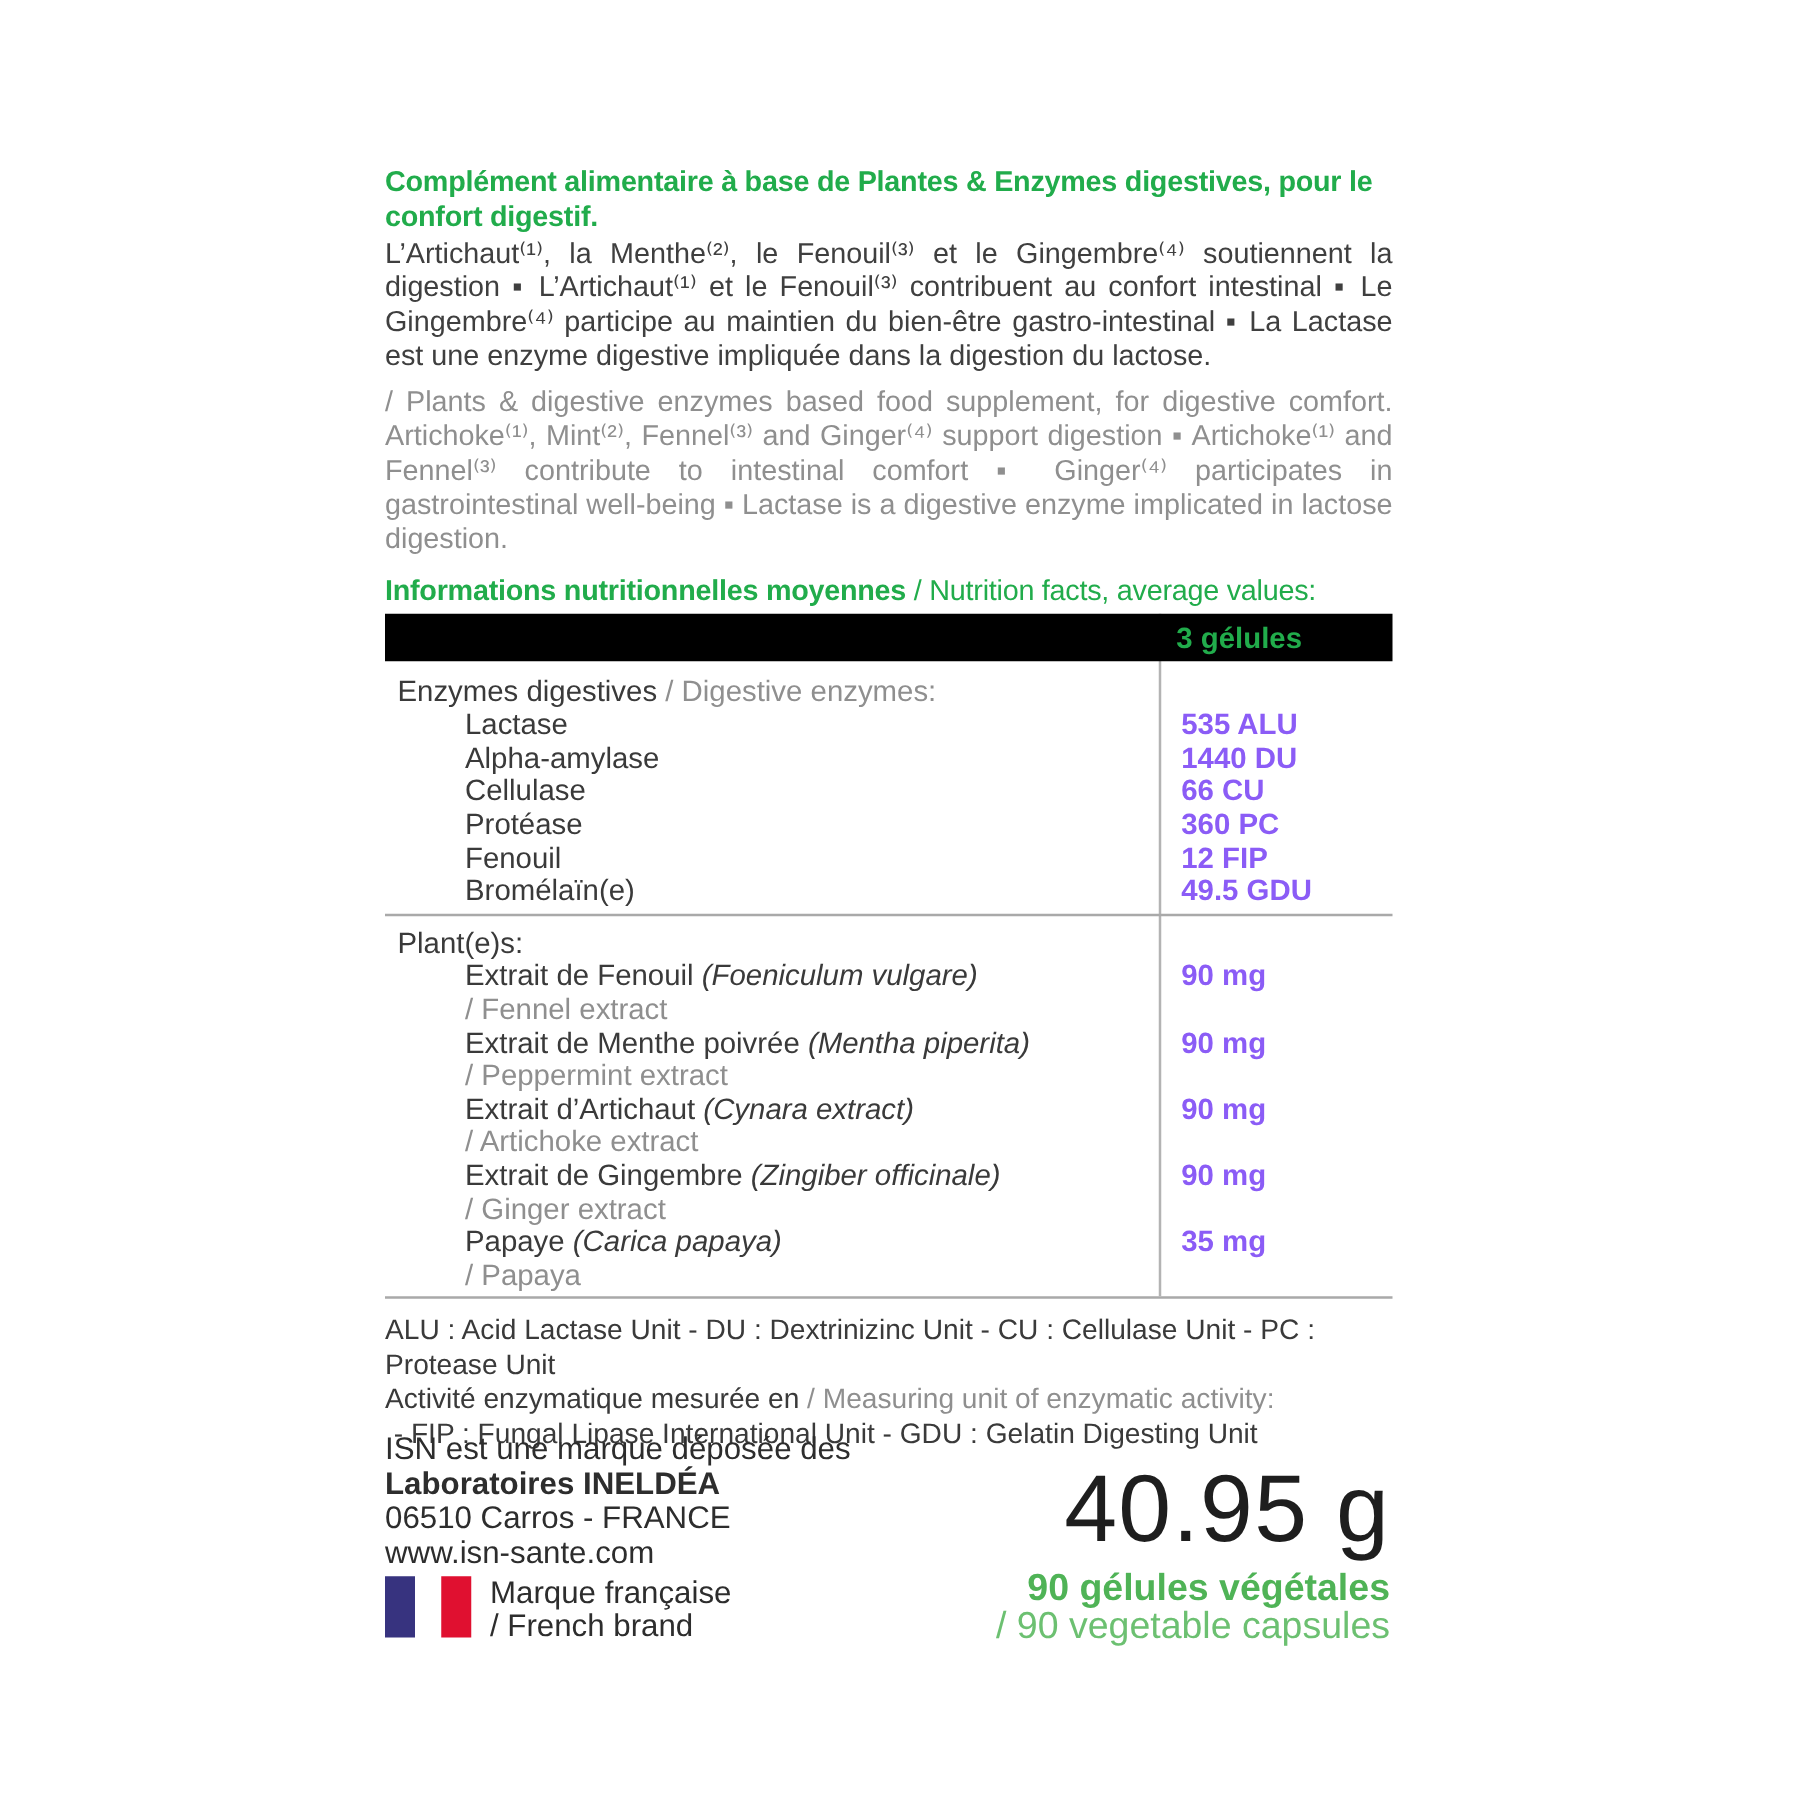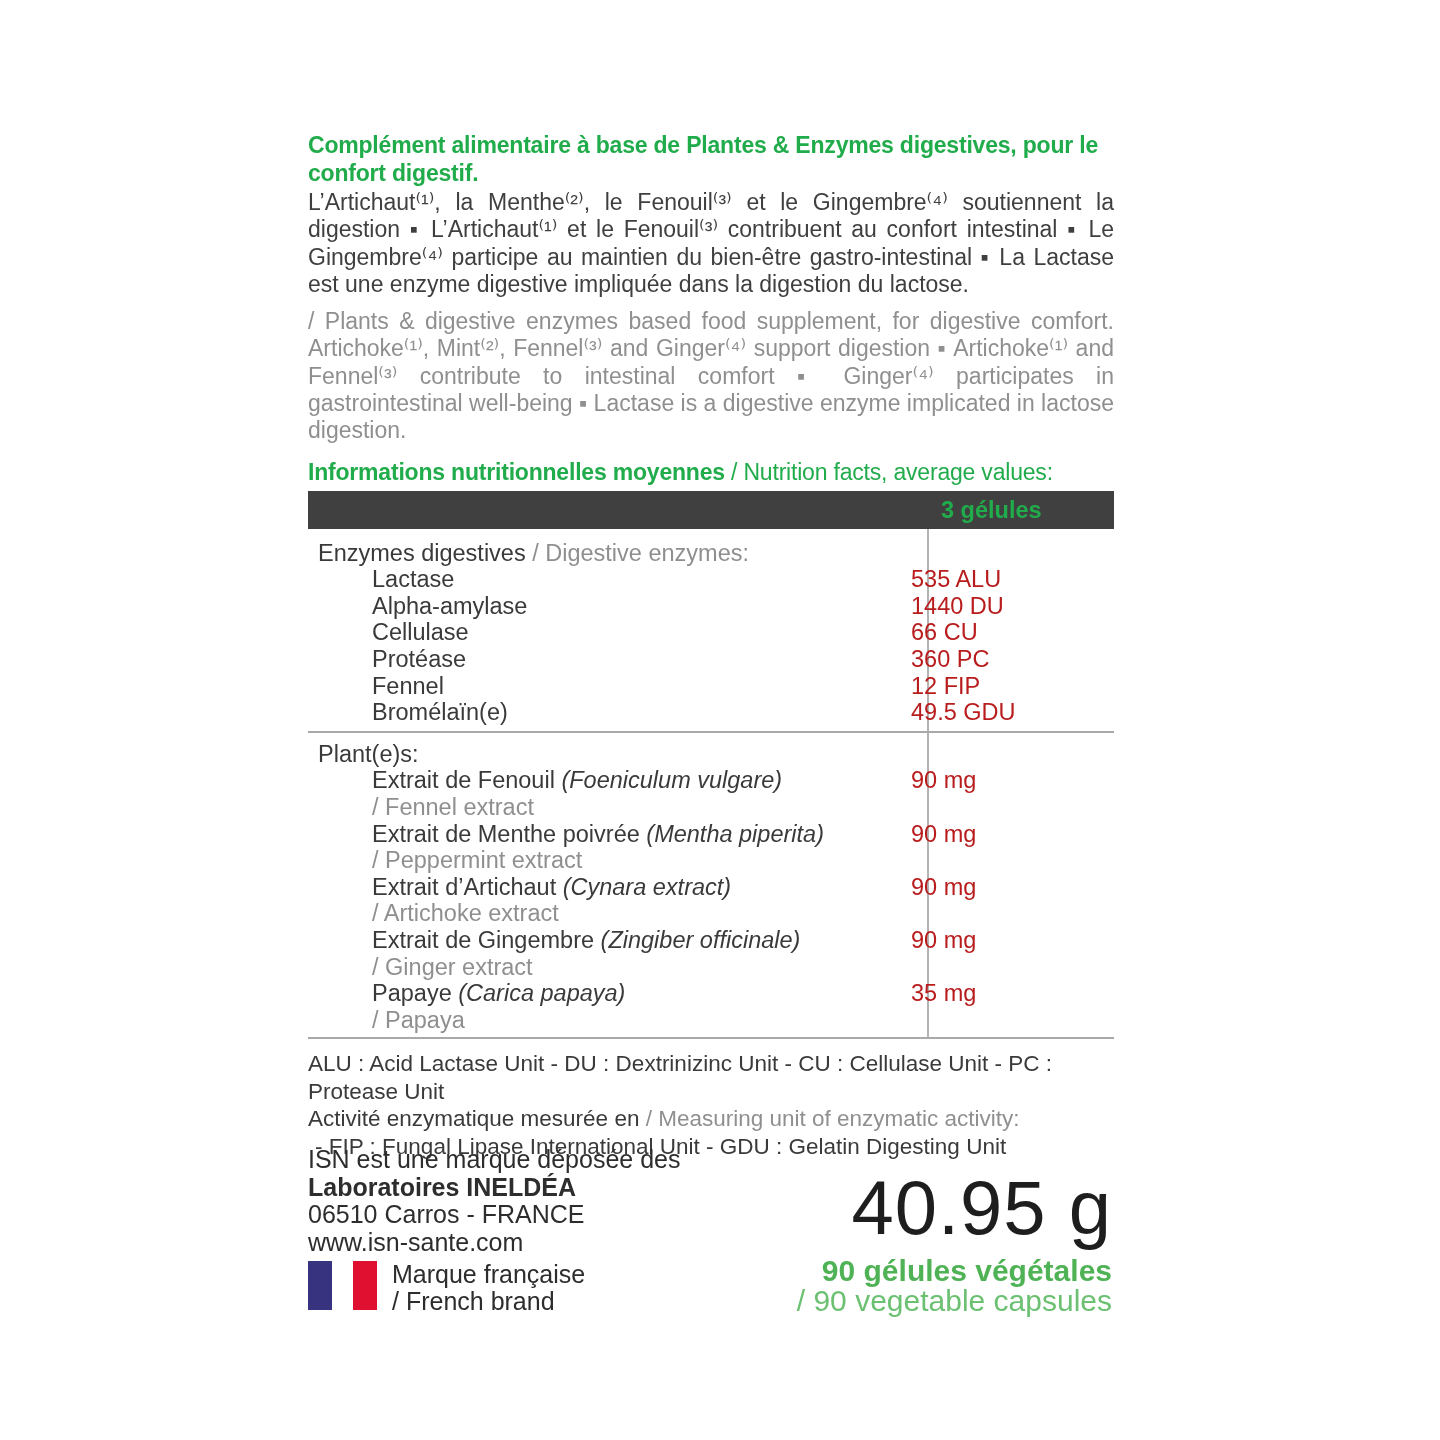--- a/index.html
+++ b/index.html
@@ -13,30 +13,30 @@
     margin:0 0 2px 0;letter-spacing:-0.2px;
   }
   .para{font-size:23px;line-height:27.3px;text-align:justify;margin:0 0 10px 0;color:#3f3f3f;}
   .para.en{color:#8f8f8f;margin-bottom:14px;}
   .nut-heading{font-size:23px;line-height:26px;margin:0 0 6px 0;color:#21ac4b;letter-spacing:-0.2px;}
   .nut-heading .b{font-weight:bold;}
   .nut-table{position:relative;border-bottom:2px solid #a9a9a9;padding-bottom:4px;}
   .nut-table::before{
     content:"";position:absolute;left:619px;top:0;bottom:0;width:1.5px;background:#b3b3b3;
   }
-  .band{position:relative;height:38px;background:#404040;}
+  .band{position:relative;height:38px;background:#000000;}
   .band .col-head{
     position:absolute;left:633px;top:6px;color:#21ac4b;font-weight:bold;font-size:23.5px;
   }
   .tbody{padding-top:11px;font-size:23.5px;line-height:26.6px;}
   .trow{position:relative;}
   .group{padding-left:10px;}
   .sub{padding-left:64px;}
   .gray{color:#8f8f8f;}
-  .val{position:absolute;left:603px;top:0;color:#b91c1c;}
+  .val{position:absolute;left:637px;top:0;color:#8b5cf6;font-weight:bold;}
   .sect-split{border-top:2px solid #a9a9a9;margin-top:5px;padding-top:8px;}
   .plant .it{font-style:italic;}
   .footnote{margin-top:11px;font-size:22.5px;line-height:27.5px;color:#3a3a3a;}
   .footnote .indent{padding-left:7px;}
   .brand{position:absolute;left:308px;top:1146px;font-size:25px;line-height:27.5px;color:#2d2d2d;}
   .brand .b{font-weight:bold;}
   .flag-row{position:absolute;left:308px;top:1261px;display:flex;align-items:flex-start;}
   .flag{display:flex;height:49px;}
   .flag .blue{width:24px;background:#37337f;}
   .flag .gap{width:21px;background:#ffffff;}
@@ -72,21 +72,21 @@
       </div>
 
       <div class="tbody">
 
         <div class="trow group"><span>Enzymes digestives</span><span class="gray"> / Digestive enzymes:</span></div>
 
         <div class="trow sub"><span>Lactase</span><span class="val">535 ALU</span></div>
         <div class="trow sub"><span>Alpha-amylase</span><span class="val">1440 DU</span></div>
         <div class="trow sub"><span>Cellulase</span><span class="val">66 CU</span></div>
         <div class="trow sub"><span>Protéase</span><span class="val">360 PC</span></div>
-        <div class="trow sub"><span>Fennel</span><span class="val">12 FIP</span></div>
+        <div class="trow sub"><span>Fenouil</span><span class="val">12 FIP</span></div>
         <div class="trow sub"><span>Bromélaïn(e)</span><span class="val">49.5 GDU</span></div>
 
         <div class="trow group sect-split">Plant(e)s:</div>
 
         <div class="plant">
           <div class="trow sub"><span>Extrait de Fenouil </span><span class="it">(Foeniculum vulgare)</span><span class="val">90 mg</span></div>
           <div class="trow sub gray">/ Fennel extract</div>
         </div>
         <div class="plant">
           <div class="trow sub"><span>Extrait de Menthe poivrée </span><span class="it">(Mentha piperita)</span><span class="val">90 mg</span></div>

